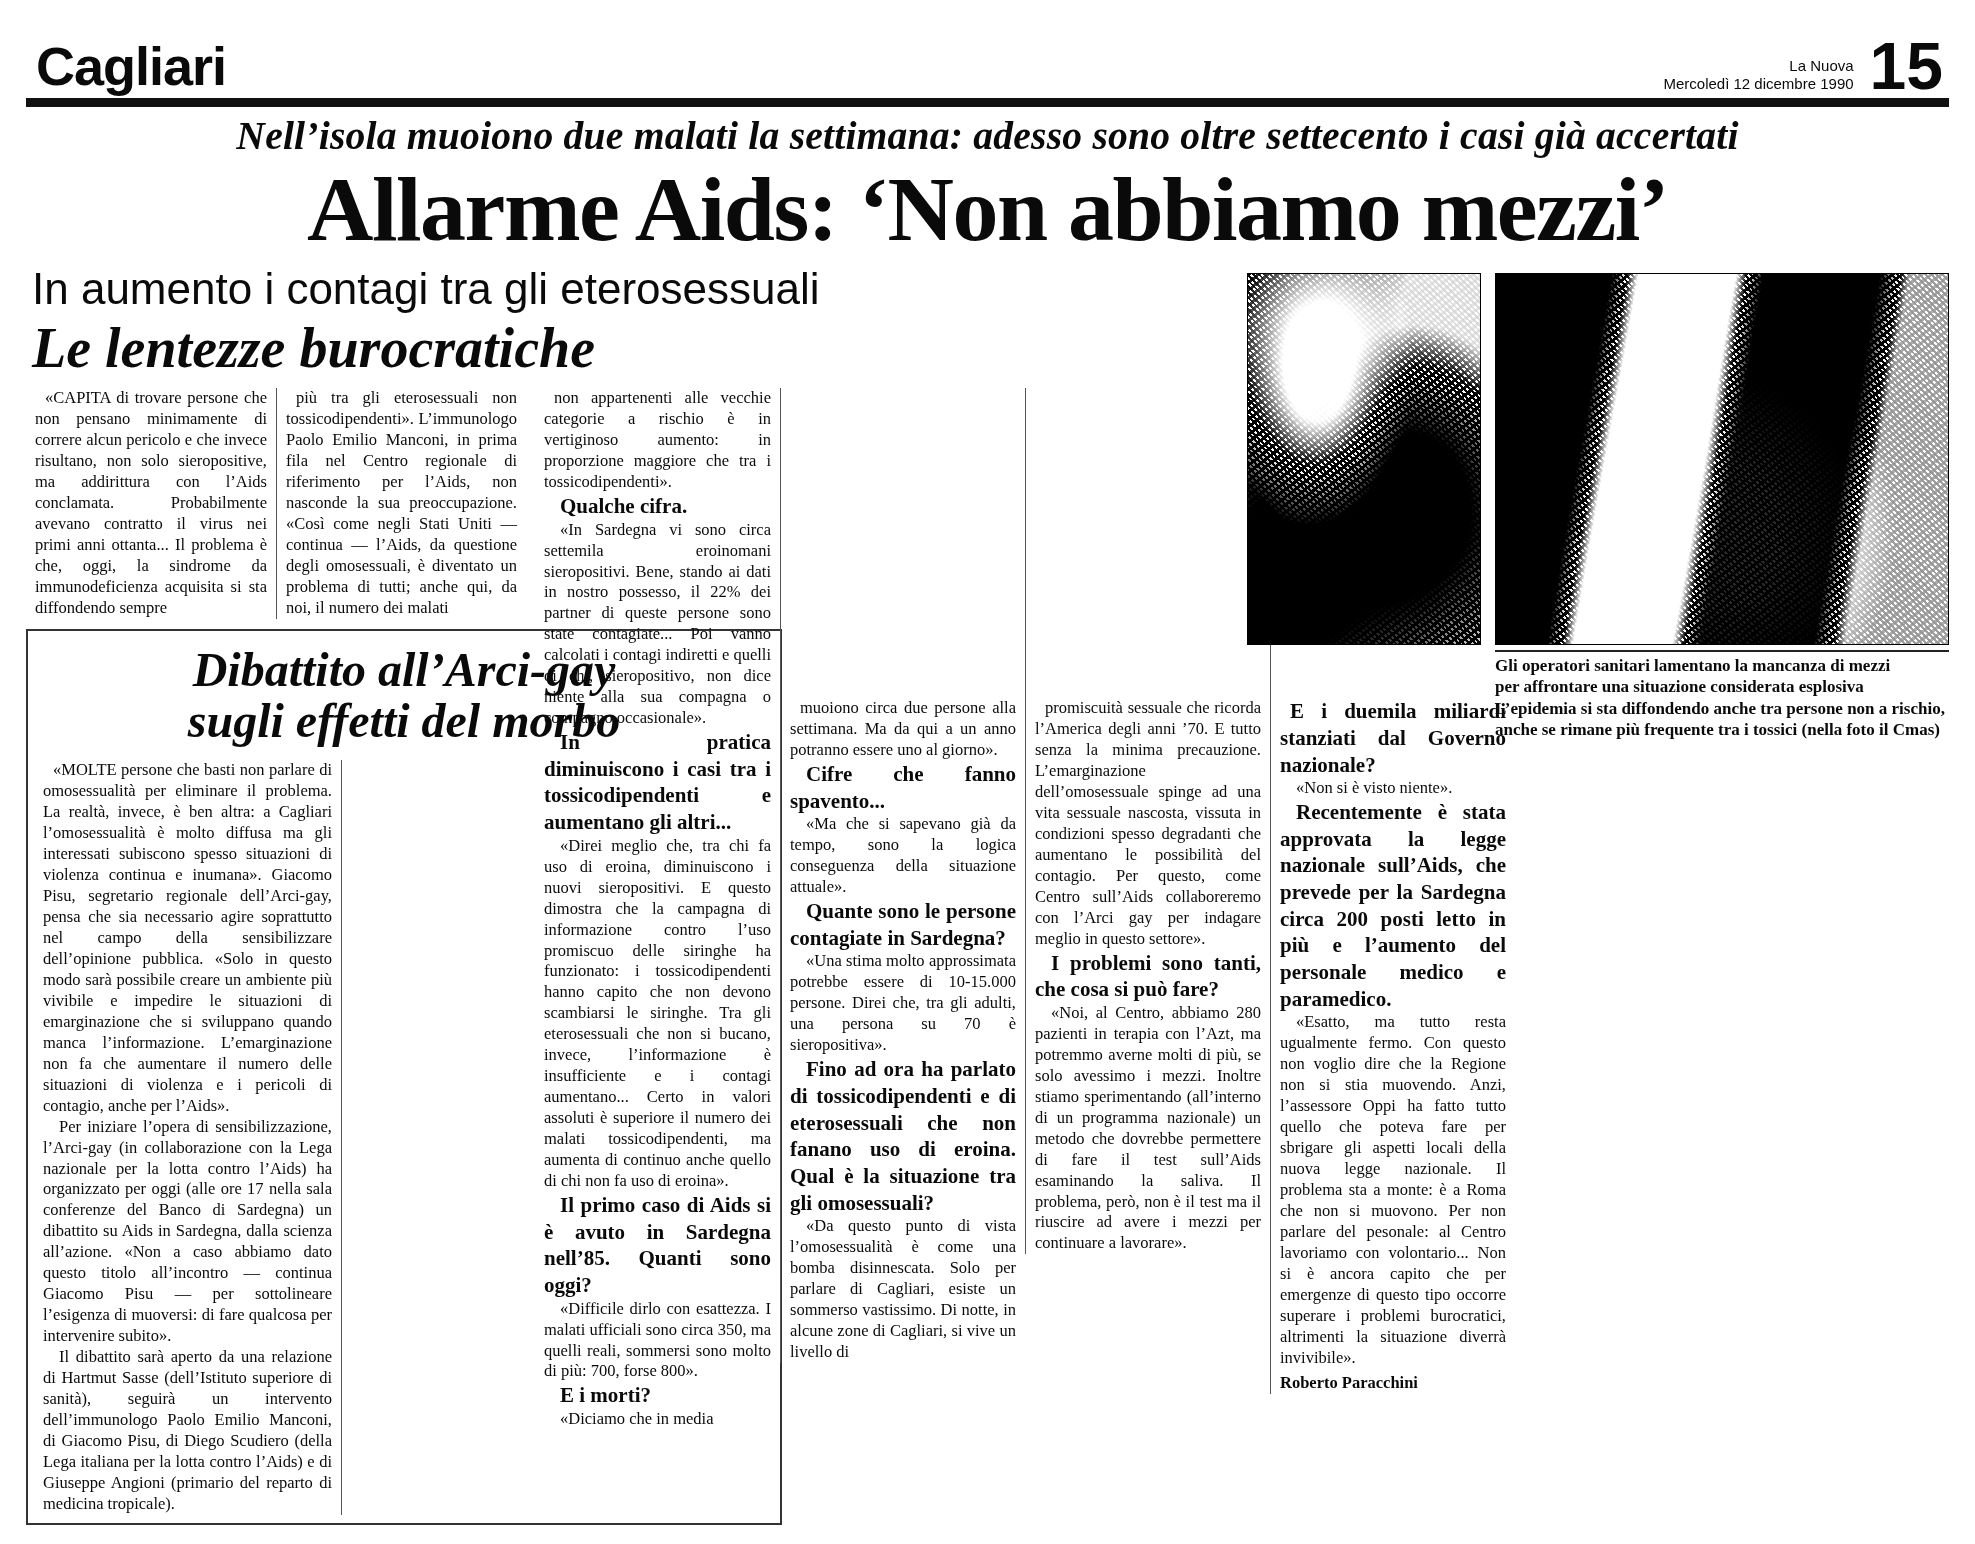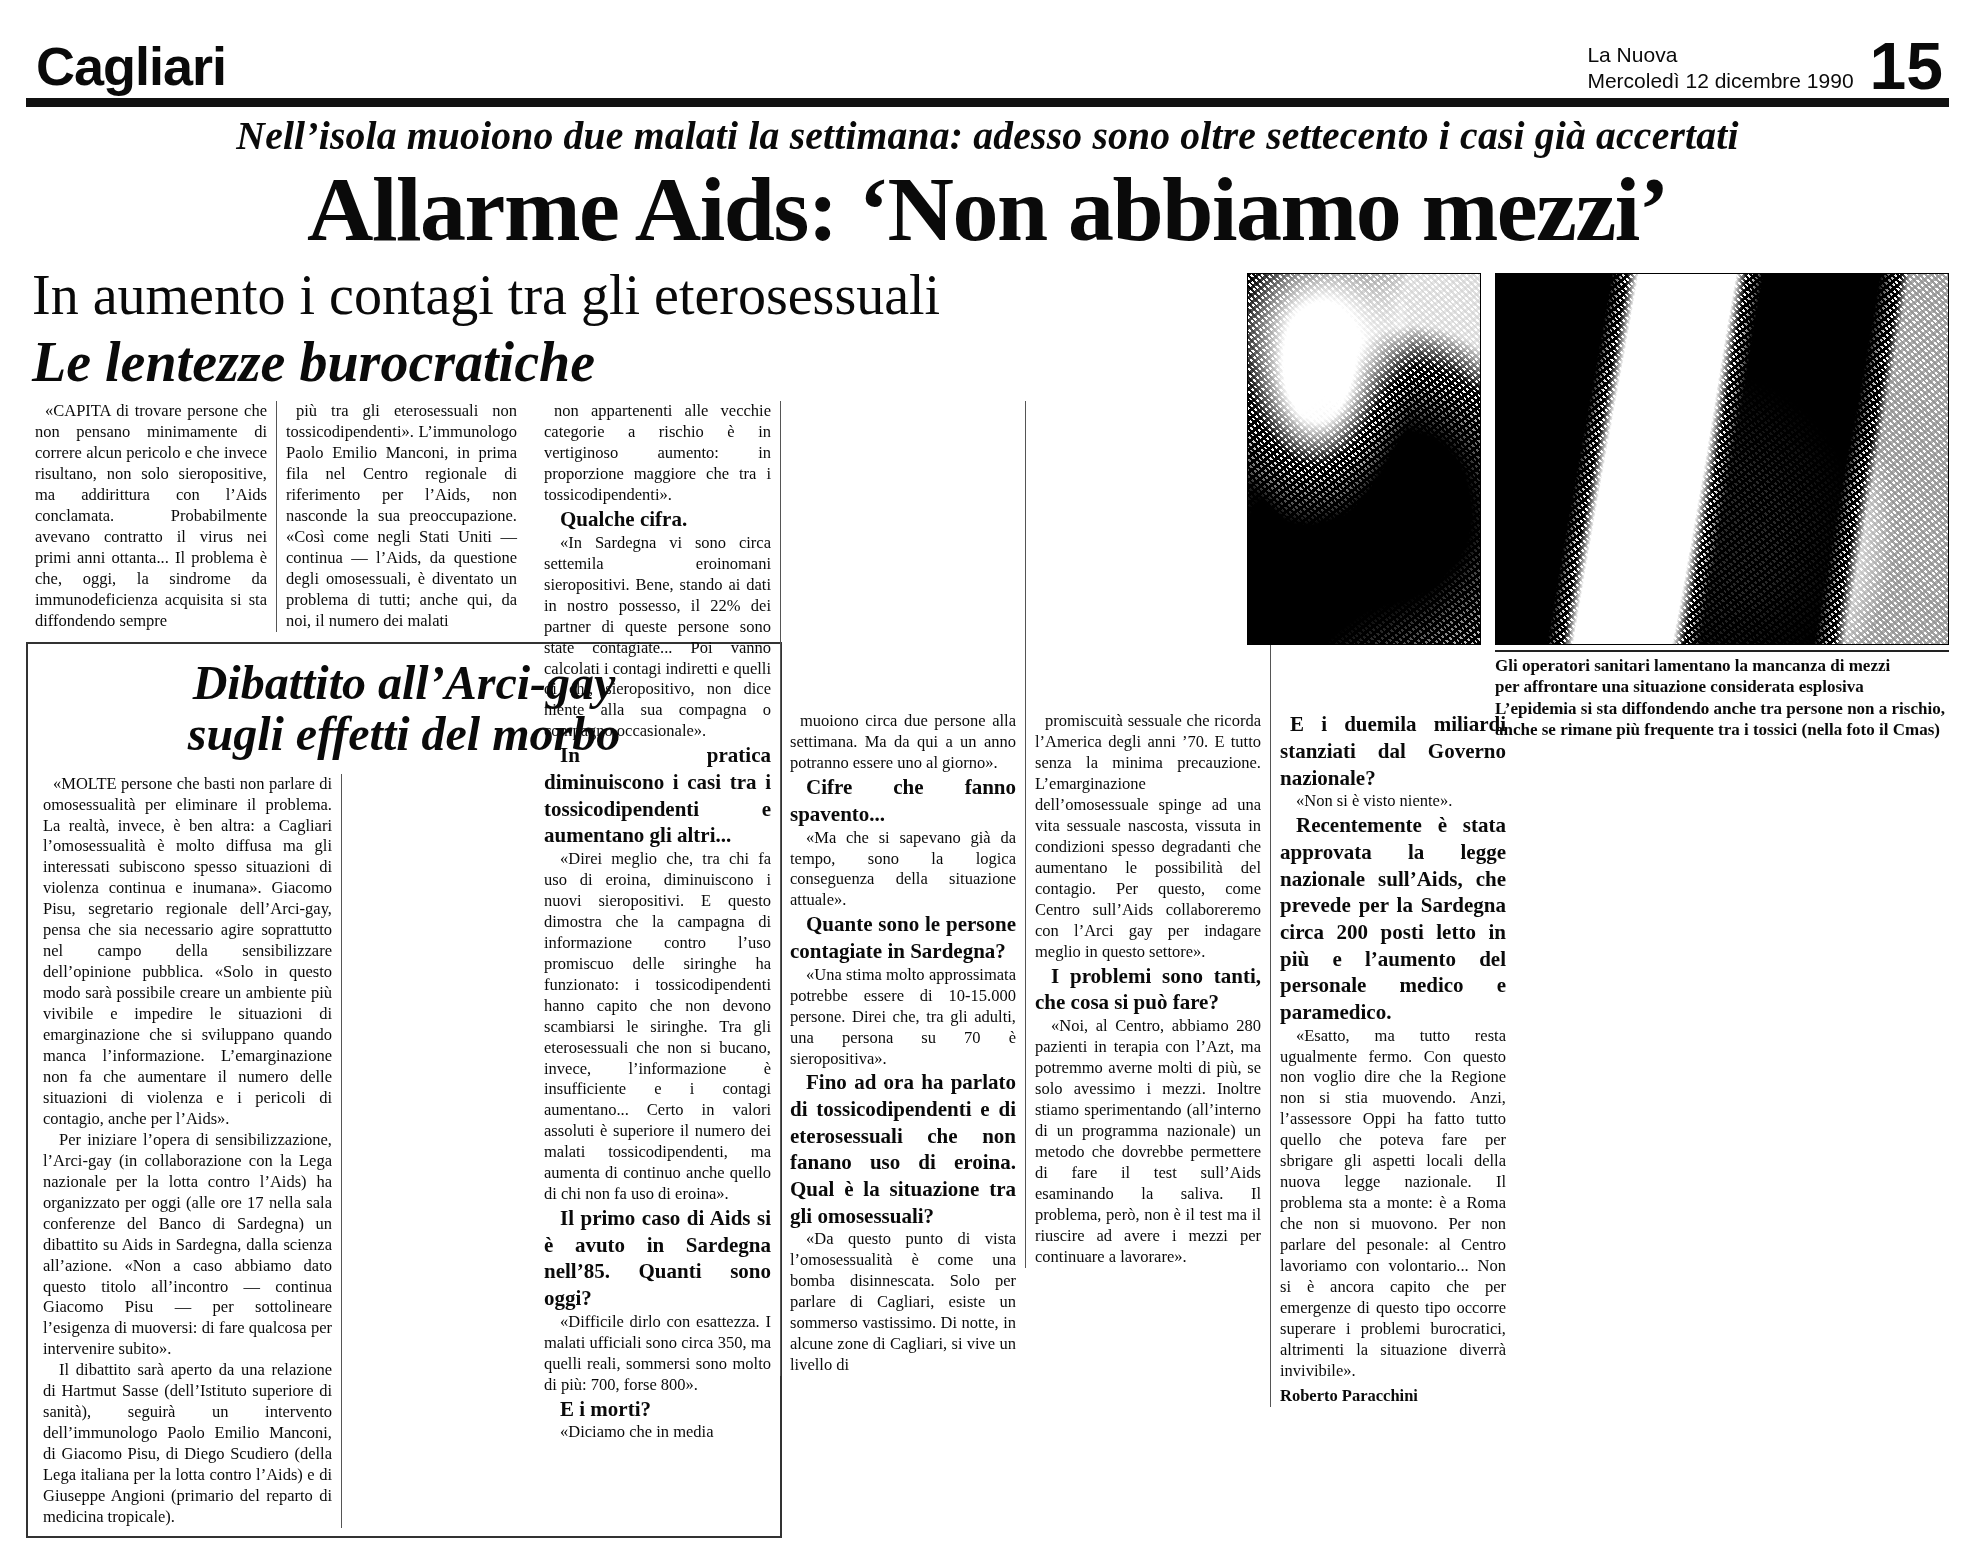--- a/index.html
+++ b/index.html
@@ -18,21 +18,21 @@
   }
 
   
   .masthead{display:flex;align-items:flex-end;justify-content:space-between;height:72px;}
   .section-title{
     font-family:"Liberation Sans",sans-serif;
     font-weight:bold;font-size:54px;letter-spacing:-1px;line-height:.95;
     margin:0 0 2px 10px;
   }
   .masthead-right{text-align:right;display:flex;align-items:flex-end;gap:16px;padding-right:6px;}
-  .masthead-dates{font-family:"Liberation Sans",sans-serif;font-size:21px;line-height:1.25;text-align:left;}
+  .masthead-dates{font-family:"Liberation Sans",sans-serif;font-size:15px;line-height:1.25;text-align:right;}
   .masthead-dates .nuova{display:block;}
   .page-num{font-family:"Liberation Sans",sans-serif;font-weight:bold;font-size:66px;line-height:.85;}
 
   .rule-thick{height:9px;background:#111;margin:4px 0 8px 0;}
 
   
   .kicker{
     font-family:"Liberation Serif",serif;
     font-style:italic;font-weight:bold;
     font-size:40px;line-height:1.05;
@@ -40,22 +40,22 @@
     margin:6px 0 2px 0;
     transform:scaleX(.99);
   }
   .headline{
     font-family:"Liberation Serif",serif;
     font-weight:bold;font-size:92px;line-height:1.0;
     text-align:center;letter-spacing:-1.5px;
     margin:6px 0 4px 0;
   }
   .deck1{
-    font-family:Liberation Serif, serif;
-    font-size:56px;line-height:1.1;margin:10px 12px 0 6px;
+    font-family:Liberation Sans, sans-serif;
+    font-size:44px;line-height:1.1;margin:10px 12px 0 6px;
   }
   .deck2{
     font-family:"Liberation Serif",serif;
     font-style:italic;font-weight:bold;
     font-size:56px;line-height:1.05;margin:6px 0 10px 6px;
   }
 
   
   .content{position:relative;}
   .cols{display:flex;gap:0;align-items:flex-start;}

